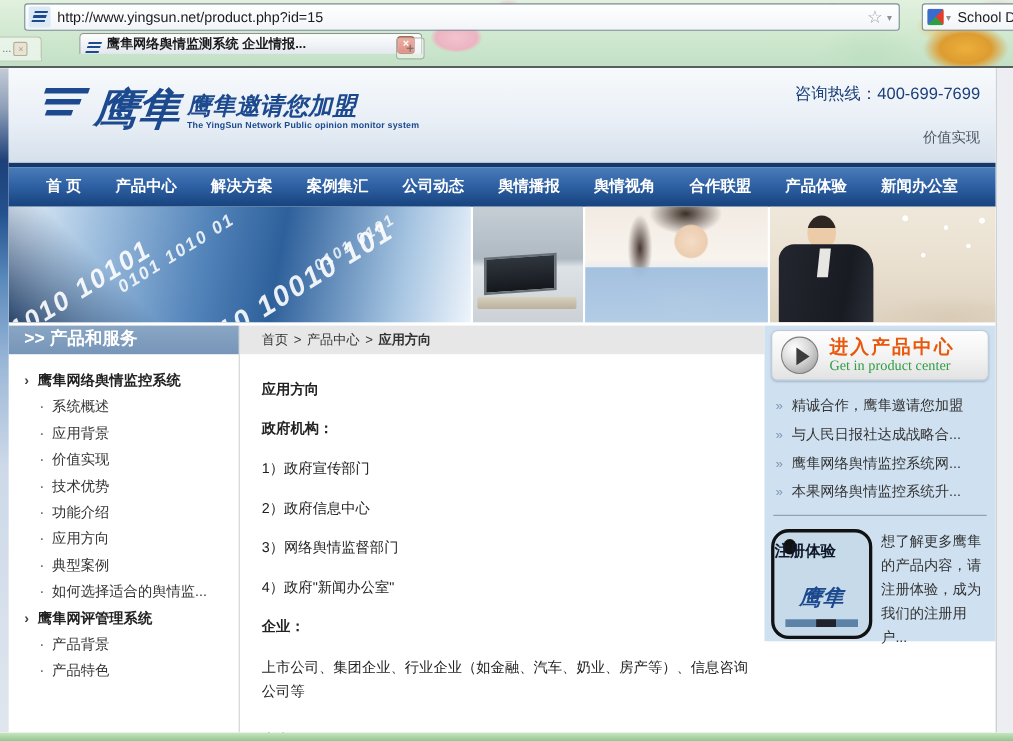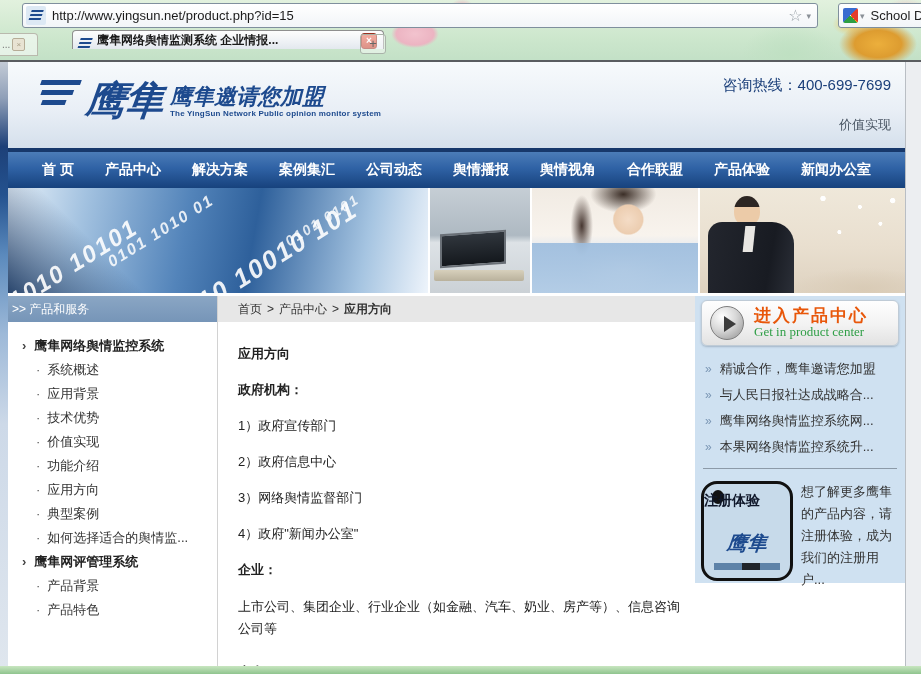--- a/index.html
+++ b/index.html
@@ -165,21 +165,21 @@
     background:linear-gradient(100deg,#23262e 0%, #181b22 70%, #2b2f38 100%);
     border-radius:14px 22px 0 0; }
   .man-shirt { position:absolute; left:44px; top:38px; width:10px; height:26px;
     background:#e8e6e2; transform:skewX(-6deg); }
 
   
   .content-row { position:absolute; left:0; top:234px; width:897px; height:370px; display:flex; }
 
   .side { width:210px; border-right:1px solid #d2d2d2; }
   .side-header { height:26px; background:linear-gradient(180deg,#8aa6c4,#7695b8);
-    color:#fff; font-size:12px; font-weight:normal; line-height:26px; padding-left:4px; }
+    color:#fff; font-size:16px; font-weight:bold; line-height:26px; padding-left:14px; }
   .side-list { padding:12px 0 0 14px; }
   .g-title { font-size:13px; font-weight:bold; color:#222; line-height:24px; cursor:pointer; }
   .g-bullet { color:#444; margin-right:8px; font-weight:bold; }
   .g-item { font-size:13px; color:#333; line-height:24px; padding-left:14px; cursor:pointer; }
   .i-bullet { color:#555; margin-right:7px; }
 
   .center { width:477px; }
   .crumb-bar { height:26px; background:#e7e7e7; font-size:12px; color:#333;
     display:flex; align-items:center; padding-left:20px; gap:5px; }
   .crumb-bar .cur { font-weight:bold; }
@@ -310,22 +310,22 @@
       <div class="content-row">
 
         <div class="side">
           <div class="side-header">&gt;&gt; 产品和服务</div>
           <div class="side-list">
             <div class="g-title">
               <span class="g-bullet">›</span><span>鹰隼网络舆情监控系统</span>
             </div>
             <div class="g-item"><span class="i-bullet">·</span><span>系统概述</span></div>
             <div class="g-item"><span class="i-bullet">·</span><span>应用背景</span></div>
+            <div class="g-item"><span class="i-bullet">·</span><span>价值实现</span></div>
             <div class="g-item"><span class="i-bullet">·</span><span>技术优势</span></div>
-            <div class="g-item"><span class="i-bullet">·</span><span>价值实现</span></div>
             <div class="g-item"><span class="i-bullet">·</span><span>功能介绍</span></div>
             <div class="g-item"><span class="i-bullet">·</span><span>应用方向</span></div>
             <div class="g-item"><span class="i-bullet">·</span><span>典型案例</span></div>
             <div class="g-item"><span class="i-bullet">·</span><span>如何选择适合的舆情监...</span></div>
             <div class="g-title">
               <span class="g-bullet">›</span><span>鹰隼网评管理系统</span>
             </div>
             <div class="g-item"><span class="i-bullet">·</span><span>产品背景</span></div>
             <div class="g-item"><span class="i-bullet">·</span><span>产品特色</span></div>
           </div>

